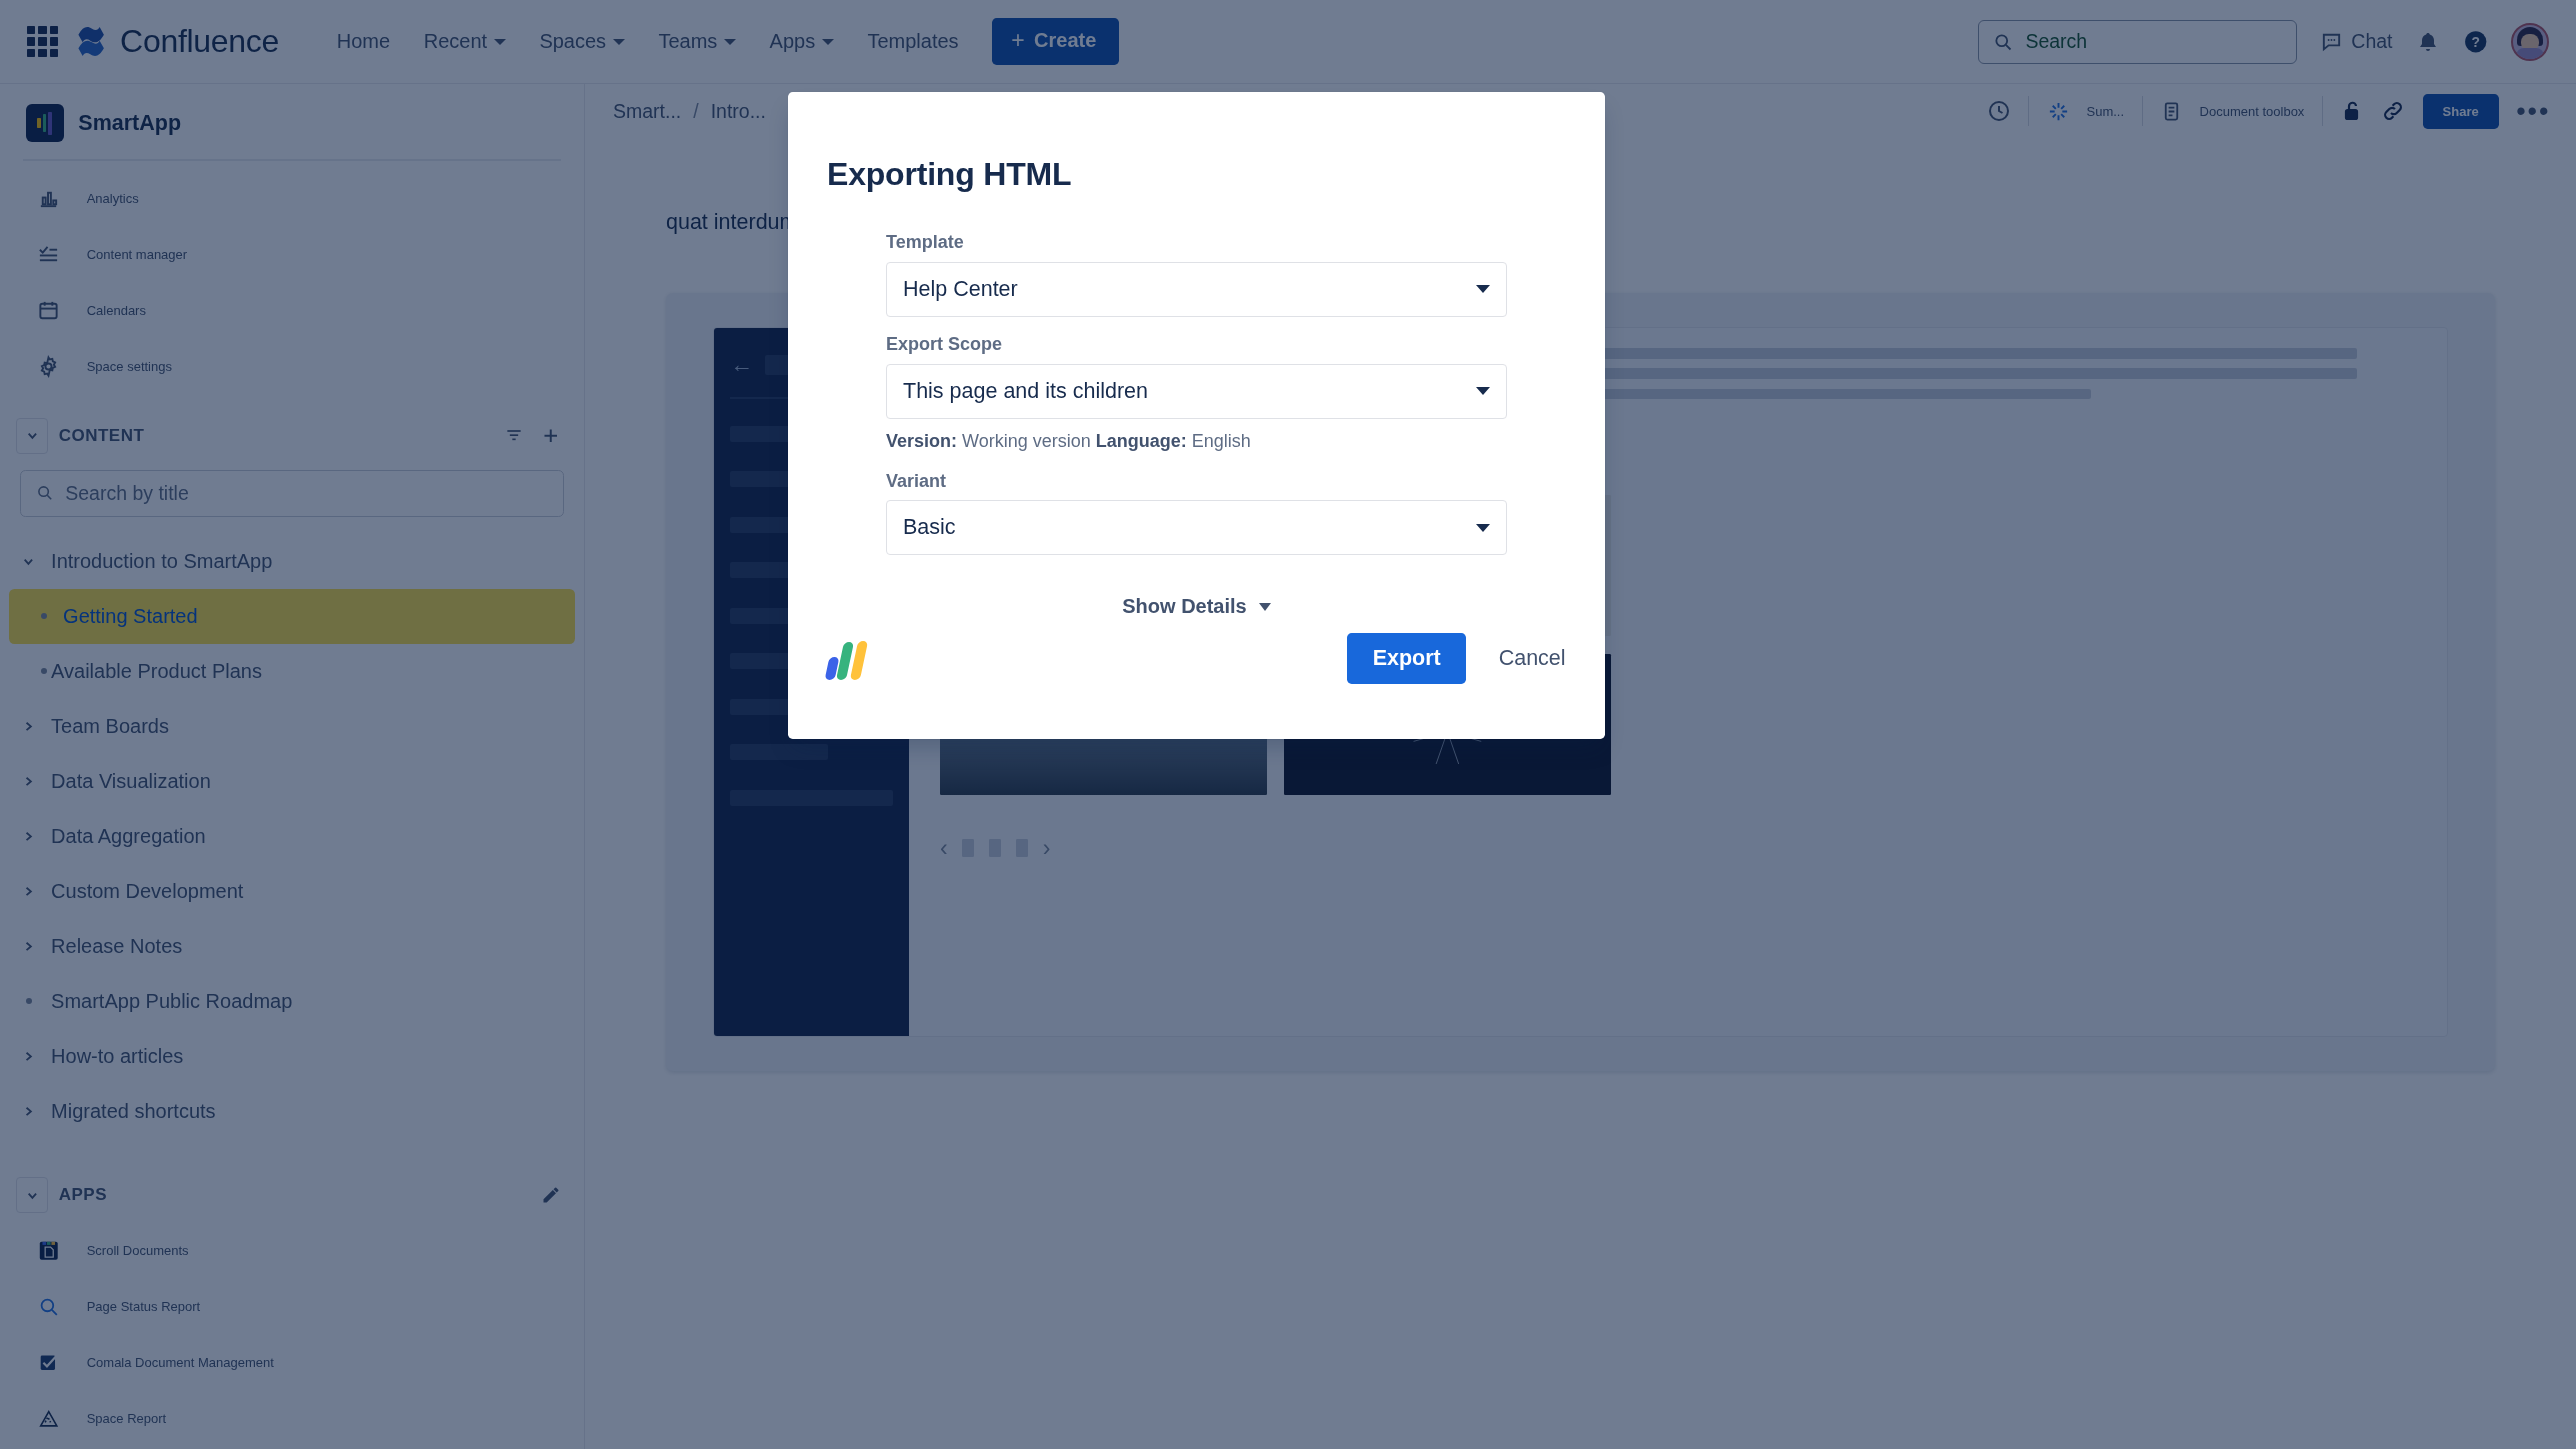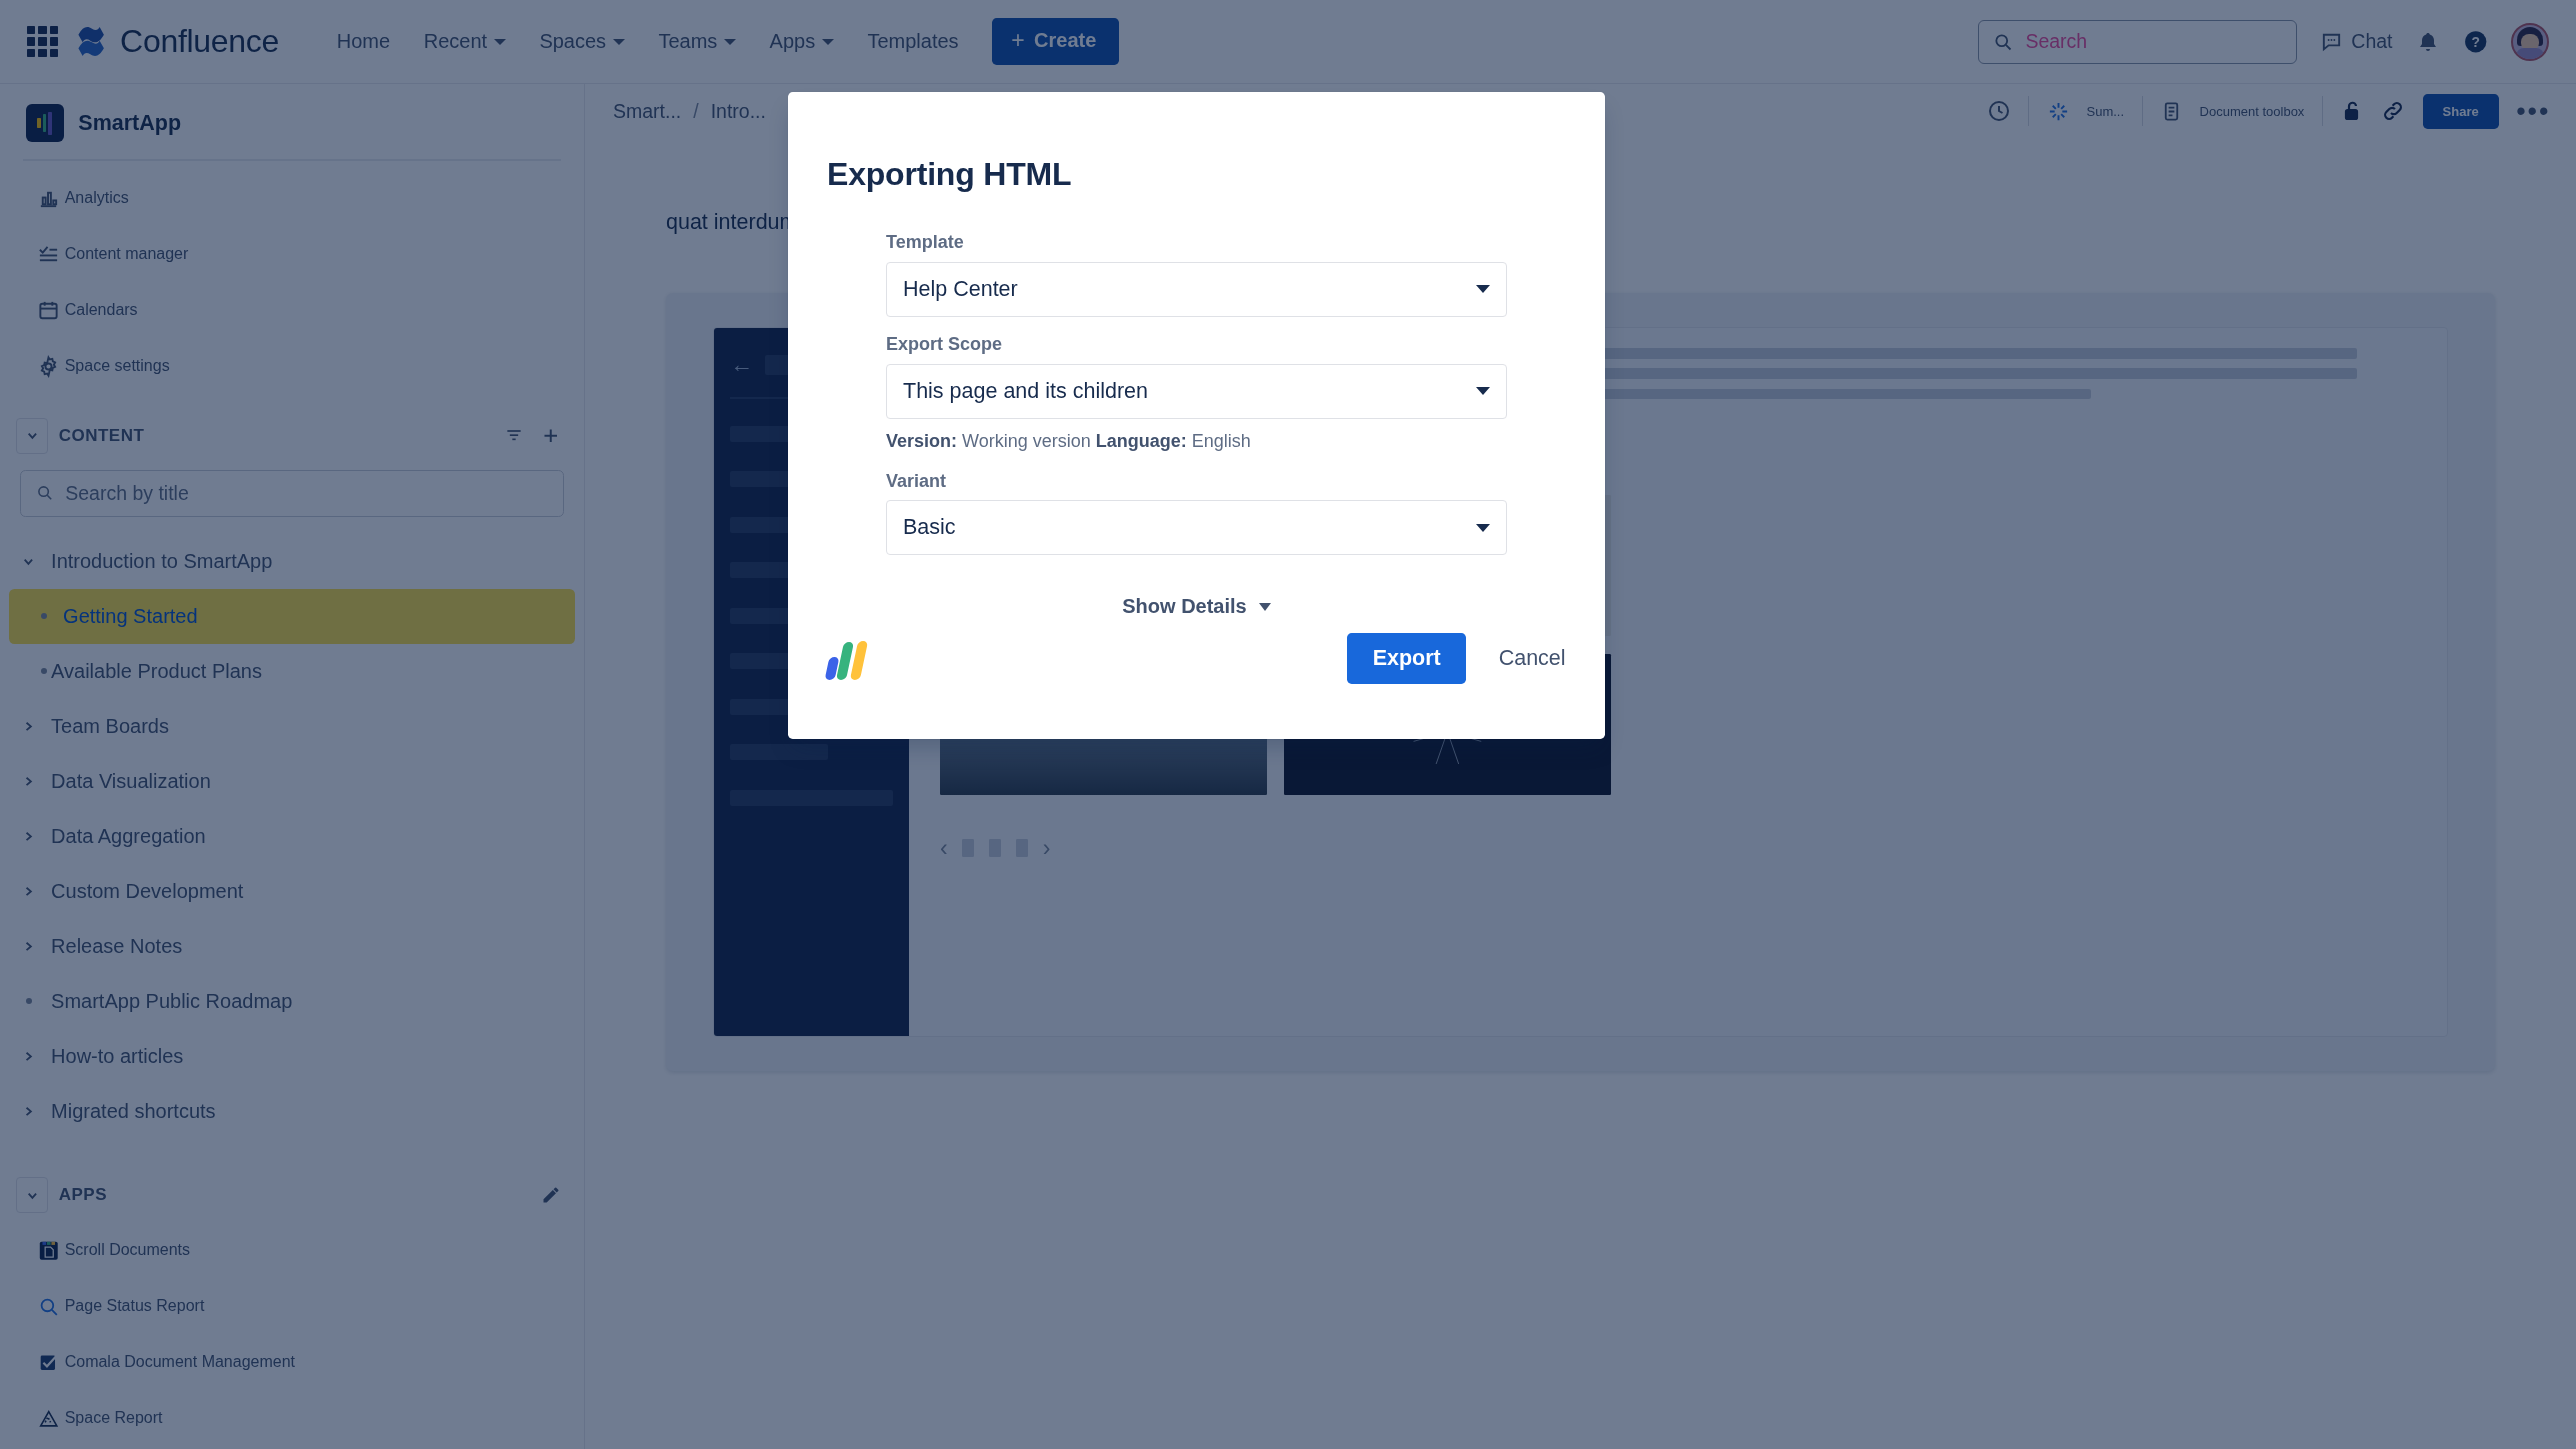--- a/index.html
+++ b/index.html
@@ -43,21 +43,21 @@
     background: #0c4dab; color: #ffffff; font-size: 20px; font-weight: bold;
     padding: 11.4px 23px 12.7px 19px; border-radius: 4.7px; display: flex; align-items: center;
     gap: 9.4px; margin-left: 14.8px; cursor: pointer; white-space: nowrap;
   }
   .plus { font-size: 23px; line-height: 1; font-weight: normal; }
   .topnav-right { margin-left: auto; display: flex; align-items: center; gap: 23px; }
   .searchbox {
     width: 319px; height: 44px; border: 1.3px solid #8993a4; border-radius: 6px;
     display: flex; align-items: center; gap: 12px; padding: 0 14.8px; cursor: text;
   }
-  .search-ph { font-size: 19.5px; color: #ec4899; }
+  .search-ph { font-size: 19.5px; color: #14532d; }
   .chat-pill { display: flex; align-items: center; gap: 8.7px; font-size: 19.5px; color: #42526e; cursor: pointer; }
   .icon-btn { cursor: pointer; display: flex; align-items: center; justify-content: center; }
   .avatar {
     width: 38px; height: 38px; border-radius: 50%; overflow: hidden;
     border: 2px solid #b05262; cursor: pointer; position: relative; background: #c8b7d8;
   }
   .avatar .hair { position: absolute; left: 4px; right: 4px; top: 2px; height: 19px;
     background: #2b2340; border-radius: 14.8px 14.8px 4px 4px; }
   .avatar .face { position: absolute; left: 8px; right: 8px; top: 9.4px; height: 17.4px;
     background: #f0c9a8; border-radius: 8px; }
@@ -70,23 +70,23 @@
     background: #ffffff; border-right: 0.7px solid #e6e8ec;
     overflow: hidden; z-index: 2;
   }
   .space-head { display: flex; align-items: center; gap: 14.8px; padding: 20px 23px 17.4px 25.5px; cursor: pointer; }
   .space-avatar { width: 38px; height: 38px; border-radius: 6px; background: #0b2048;
     display: flex; align-items: center; justify-content: center; gap: 2px; }
   .space-avatar i { width: 3.4px; border-radius: 0.7px; display: block; }
   .space-name { font-size: 21.5px; color: #172b4d; font-weight: bold; }
   .sb-divider { height: 1.3px; background: #e7e9ee; margin: 0 23px 9.4px 23px; }
   .sb-row {
-    display: flex; align-items: center; gap: 3px; height: 56px;
+    display: flex; align-items: center; gap: 25px; height: 56px;
     padding: 0 23px 0 25.5px; cursor: pointer; border-radius: 5.4px; margin: 0 10.7px;
-    font-size: 16px; color: #42526e; white-space: nowrap; text-align: right;
+    font-size: 13px; color: #42526e; white-space: nowrap; text-align: right;
   }
   .sb-row .sb-ic { width: 25.5px; display:flex; align-items:center; justify-content:center; }
   .sb-section {
     display: flex; align-items: center; gap: 10.7px; height: 54px;
     padding: 0 23px 0 16px; margin-top: 14.8px; font-size: 17px; font-weight: bold;
     color: #42526e; letter-spacing: 0.5px;
   }
   .chev-box { width: 32px; height: 36px; border: 0.7px solid #dfe1e6; border-radius: 4px;
     display:flex; align-items:center; justify-content:center; cursor:pointer; }
   .sec-actions { margin-left: auto; display: flex; align-items: center; gap: 16px; }

